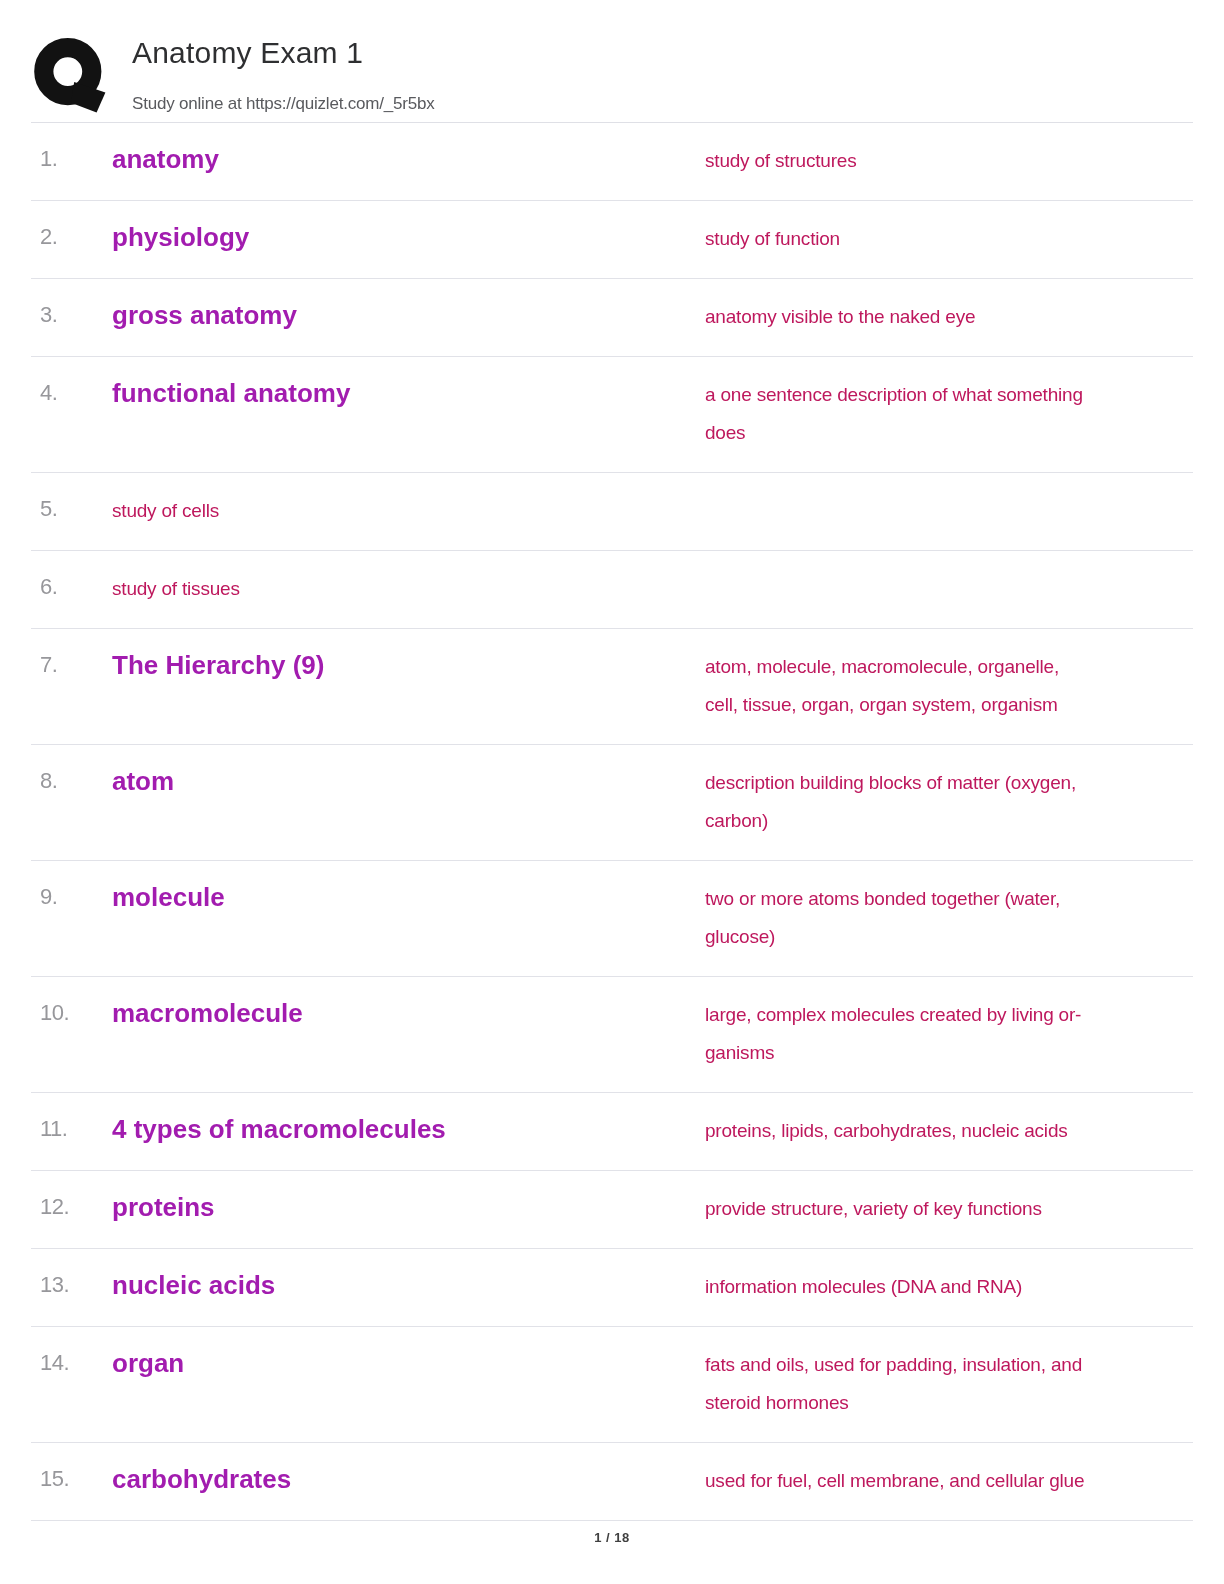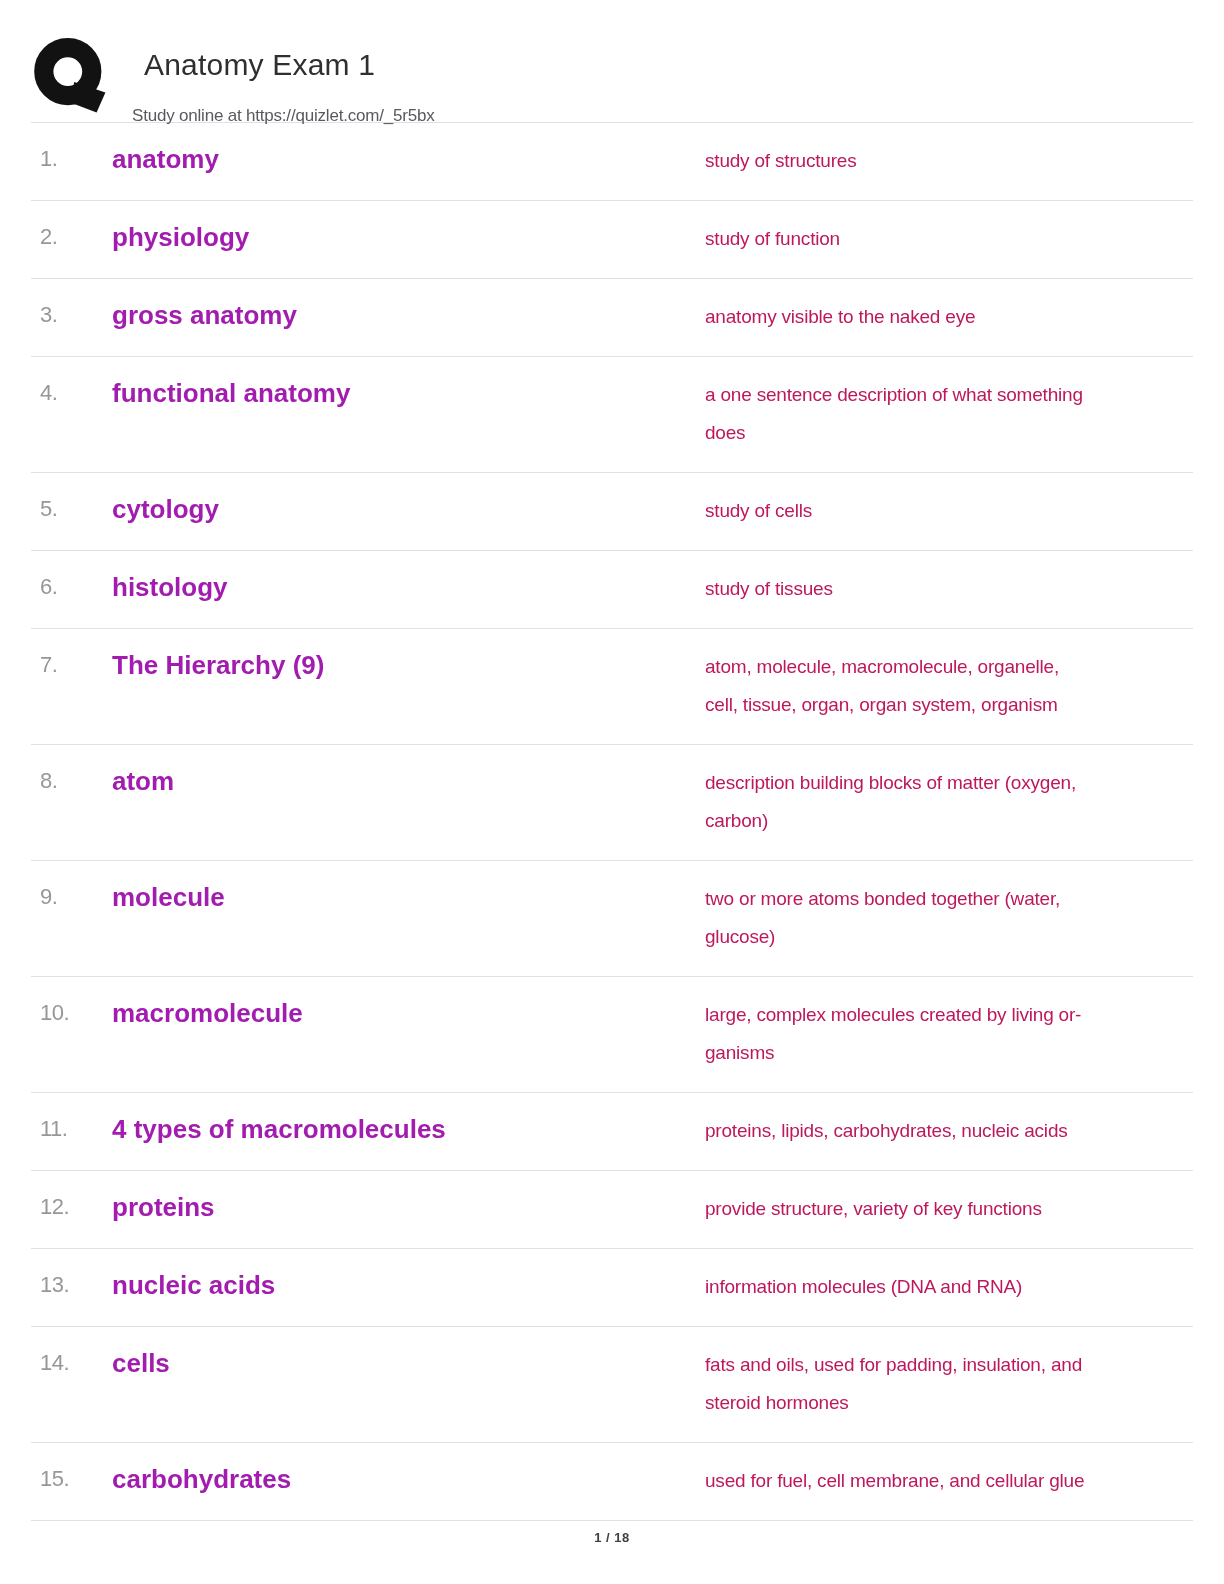--- a/index.html
+++ b/index.html
@@ -22,21 +22,21 @@
     margin: 0 31px;
     padding-top: 33px;
     display: flex;
     align-items: flex-start;
     gap: 21px;
     border-bottom: 1px solid #dfe0e6;
   }
   .logo { width: 80px; height: 82px; flex: 0 0 auto; }
   .titles { padding-top: 2px; }
   .title {
-    margin: 12px;
+    margin: 0;
     font-size: 30px;
     line-height: 36px;
     font-weight: 500;
     color: #2e2f31;
     letter-spacing: 0.2px;
   }
   .subtitle {
     margin-top: 23px;
     font-size: 17px;
     line-height: 20px;
@@ -131,27 +131,25 @@
 
   <div class="row">
     <div class="num">4.</div>
     <div class="term">functional anatomy</div>
     <div class="def">a one sentence description of what something
 does</div>
   </div>
 
   <div class="row">
     <div class="num">5.</div>
-    <div class="term">cytology</div>
     <div class="def">study of cells</div>
   </div>
 
   <div class="row">
     <div class="num">6.</div>
-    <div class="term">histology</div>
     <div class="def">study of tissues</div>
   </div>
 
   <div class="row">
     <div class="num">7.</div>
     <div class="term">The Hierarchy (9)</div>
     <div class="def">atom, molecule, macromolecule, organelle,
 cell, tissue, organ, organ system, organism</div>
   </div>
 
@@ -189,21 +187,21 @@
   </div>
 
   <div class="row">
     <div class="num">13.</div>
     <div class="term">nucleic acids</div>
     <div class="def">information molecules (DNA and RNA)</div>
   </div>
 
   <div class="row">
     <div class="num">14.</div>
-    <div class="term">cells</div>
+    <div class="term">organ</div>
     <div class="def">fats and oils, used for padding, insulation, and
 steroid hormones</div>
   </div>
 
   <div class="row">
     <div class="num">15.</div>
     <div class="term">carbohydrates</div>
     <div class="def">used for fuel, cell membrane, and cellular glue</div>
   </div>
 </main>

